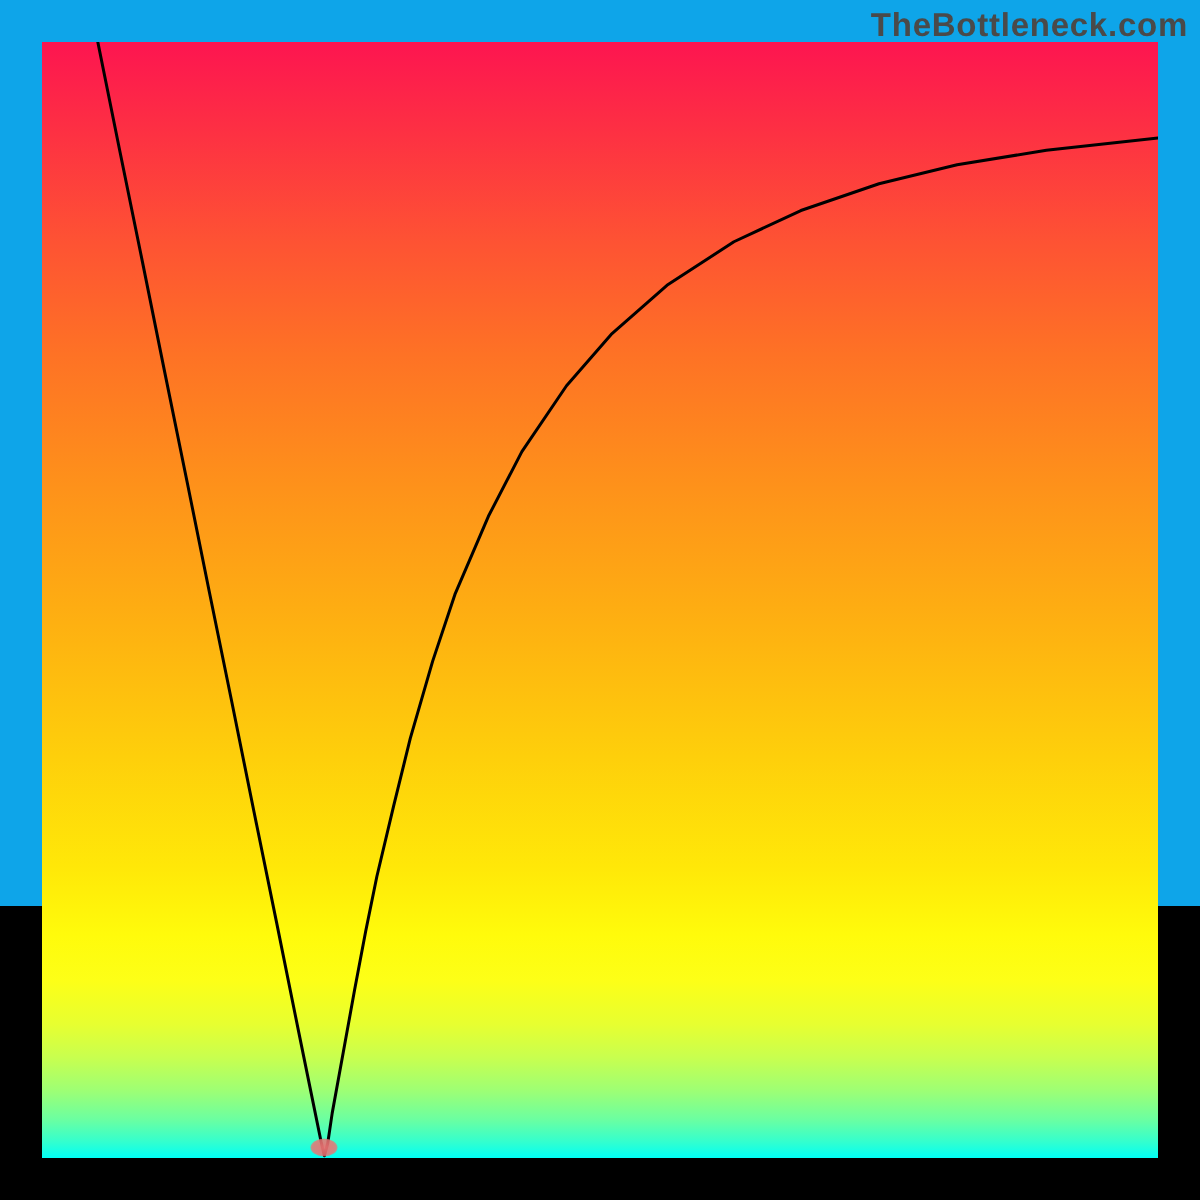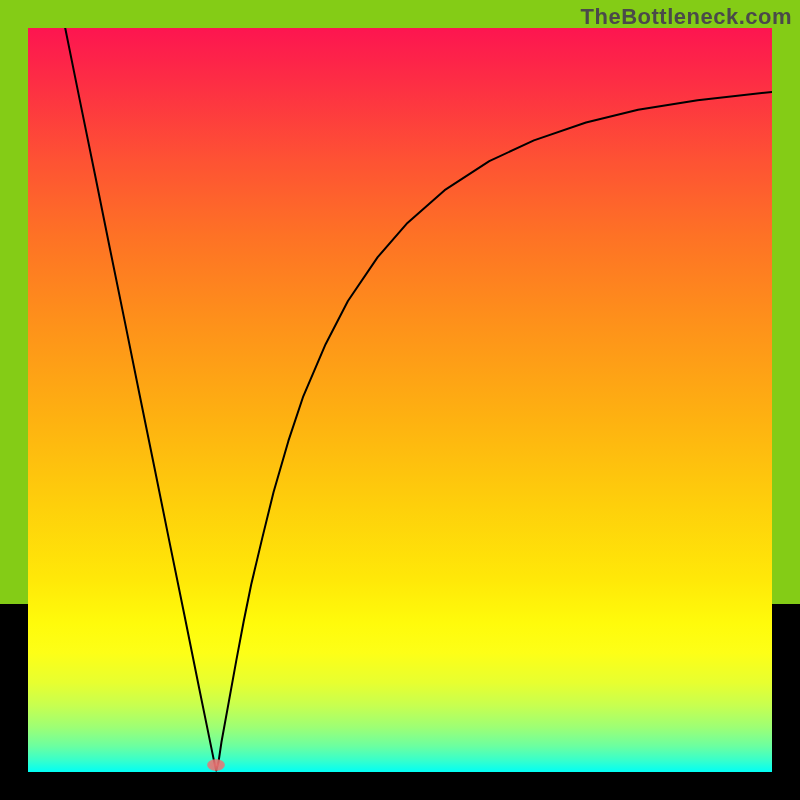--- a/index.html
+++ b/index.html
@@ -1,17 +1,17 @@
 <!DOCTYPE html>
 <html><head>
 <meta charset="utf-8">
 <style>
   * { margin: 0; padding: 0; box-sizing: border-box; }
   html, body { width: 800px; height: 800px; background: #000; overflow: hidden; font-family: Arial, Helvetica, sans-serif; }
-  .frame { position: relative; width: 800px; height: 604px; background: #84cc16; padding-left: 24px; }
+  .frame { position: relative; width: 800px; height: 604px; background: #0ea5e9; padding-left: 24px; }
   .watermark { position: absolute; top: 4px; right: 8px; color: #4a4a4a; font-size: 22px; font-weight: 600; letter-spacing: 0.5px; z-index: 10; }
   .plot { position: absolute; left: 28px; top: 28px; width: 744px; height: 744px; }
   .gradient { position: absolute; inset: 0;
     background: linear-gradient(to bottom,
       #fd1550 0%,
       #fd3043 8%,
       #fe5333 18%,
       #fe7225 28%,
       #fe921a 40%,
       #feb011 52%,

